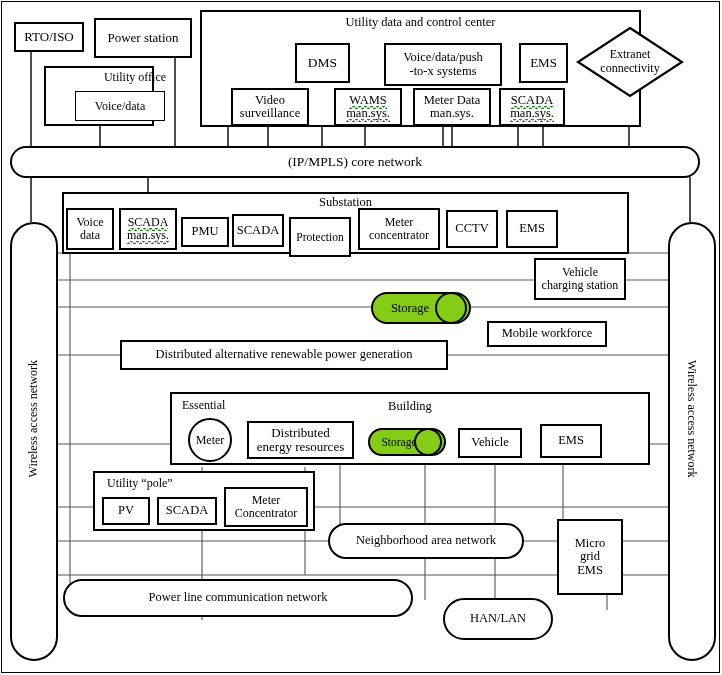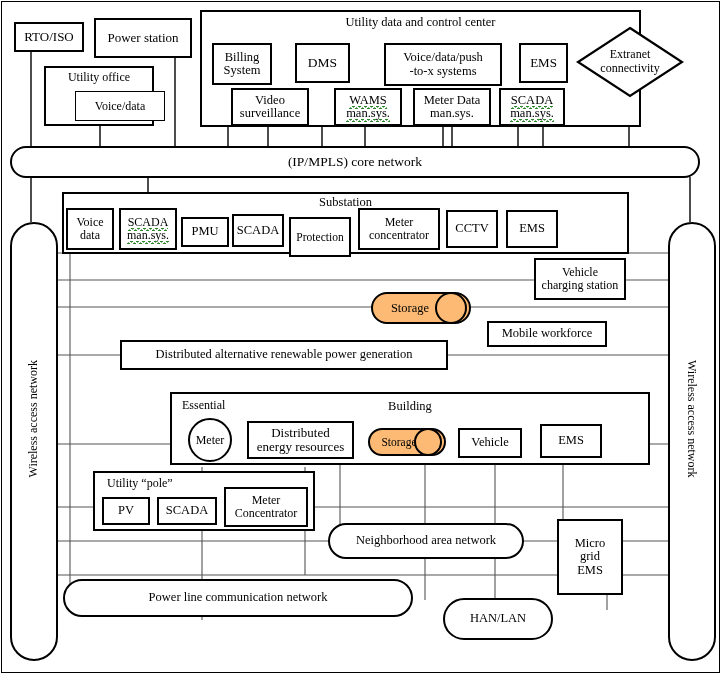--- a/index.html
+++ b/index.html
@@ -25,21 +25,21 @@
          border:1.5px solid #000;box-sizing:border-box;}
 
   
   .vbar{position:absolute;border:2.5px solid #000;border-radius:40px;background:#fff;}
   .vtext{position:absolute;white-space:nowrap;font-size:12px;
          font-family:"Liberation Serif",serif;}
   .vtext.up{writing-mode:vertical-rl;transform:rotate(180deg);}
   .vtext.down{writing-mode:vertical-rl;}
 
   
-  .cyl{position:absolute;box-sizing:border-box;background:#fdba74;
+  .cyl{position:absolute;box-sizing:border-box;background:#84cc16;
        border:2.5px solid #000;border-radius:999px;display:flex;
        align-items:center;justify-content:center;}
   .cyl .cap{position:absolute;right:2px;top:50%;transform:translateY(-50%);
        border:2.5px solid #000;border-radius:50%;background:transparent;}
   .cyl .clab{position:relative;z-index:2;}
 
   
   .diamond{position:absolute;}
   .diamond .dlab{position:absolute;left:0;top:50%;transform:translateY(-50%);
        width:100%;text-align:center;line-height:1.15;}
@@ -106,36 +106,30 @@
 
   <div class="node box" style="left:14px;top:22px;width:70px;height:30px;font-size:13px;">
     <span>RTO/ISO</span>
   </div>
 
   <div class="node box" style="left:94px;top:18px;width:98px;height:40px;font-size:13px;">
     <span>Power station</span>
   </div>
 
   <div class="node grp" style="left:44px;top:66px;width:110px;height:60px;">
-    <span class="gtitle" style="font-size:12px;">Utility office</span>
+    <span class="gtitle" style="font-size:12px;padding-left:36px;">Utility office</span>
     <div class="node box thin" style="left:10px;top:23px;width:90px;height:30px;font-size:12px;">
       <span>Voice/data</span>
     </div>
   </div>
 
   <div class="node grp" style="left:200px;top:10px;width:441px;height:117px;">
     <span class="gtitle" style="font-size:12.5px;top:4px;">Utility data and control center</span>
   </div>
 
-  <div class="node box" style="left:212px;top:43px;width:60px;height:42px;font-size:12.5px;">
-    <span>
-      <span>Billing</span><br>
-      <span>System</span>
-    </span>
-  </div>
 
   <div class="node box" style="left:295px;top:43px;width:55px;height:40px;font-size:13.5px;">
     <span>DMS</span>
   </div>
 
   <div class="node box" style="left:384px;top:43px;width:118px;height:43px;font-size:12.5px;">
     <span>
       <span>Voice/data/push</span><br>
       <span>-to-x systems</span>
     </span>

